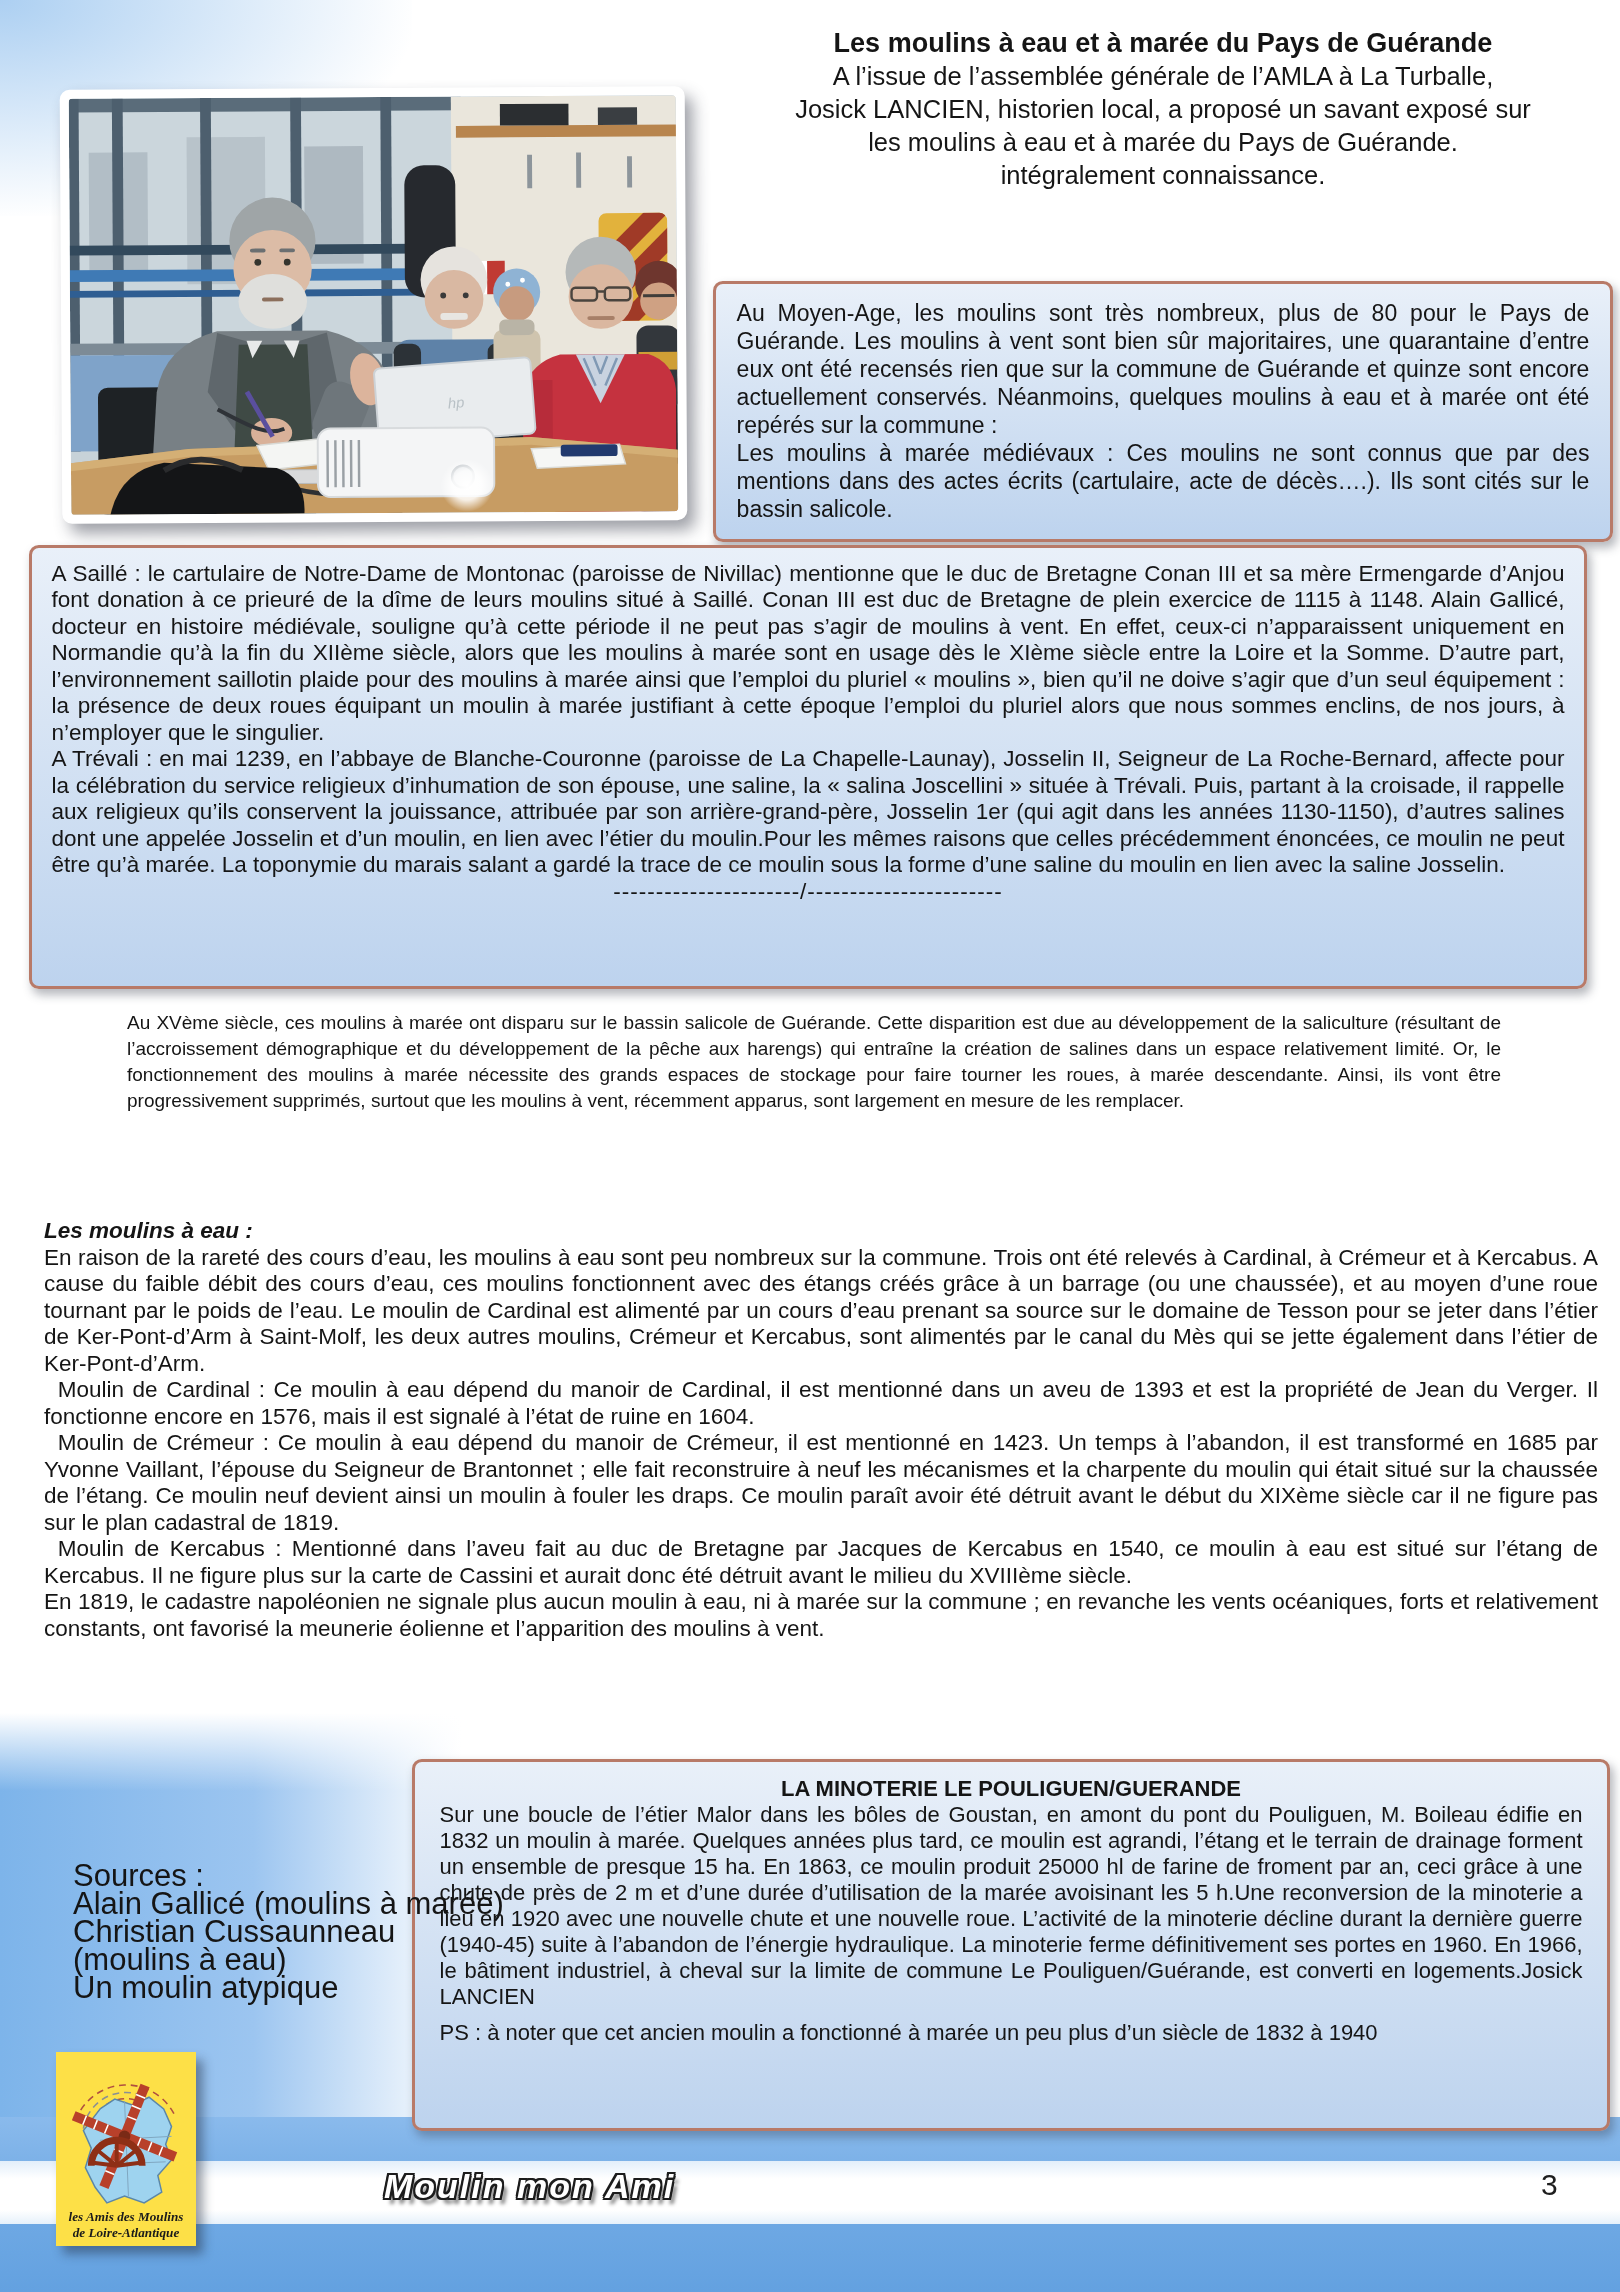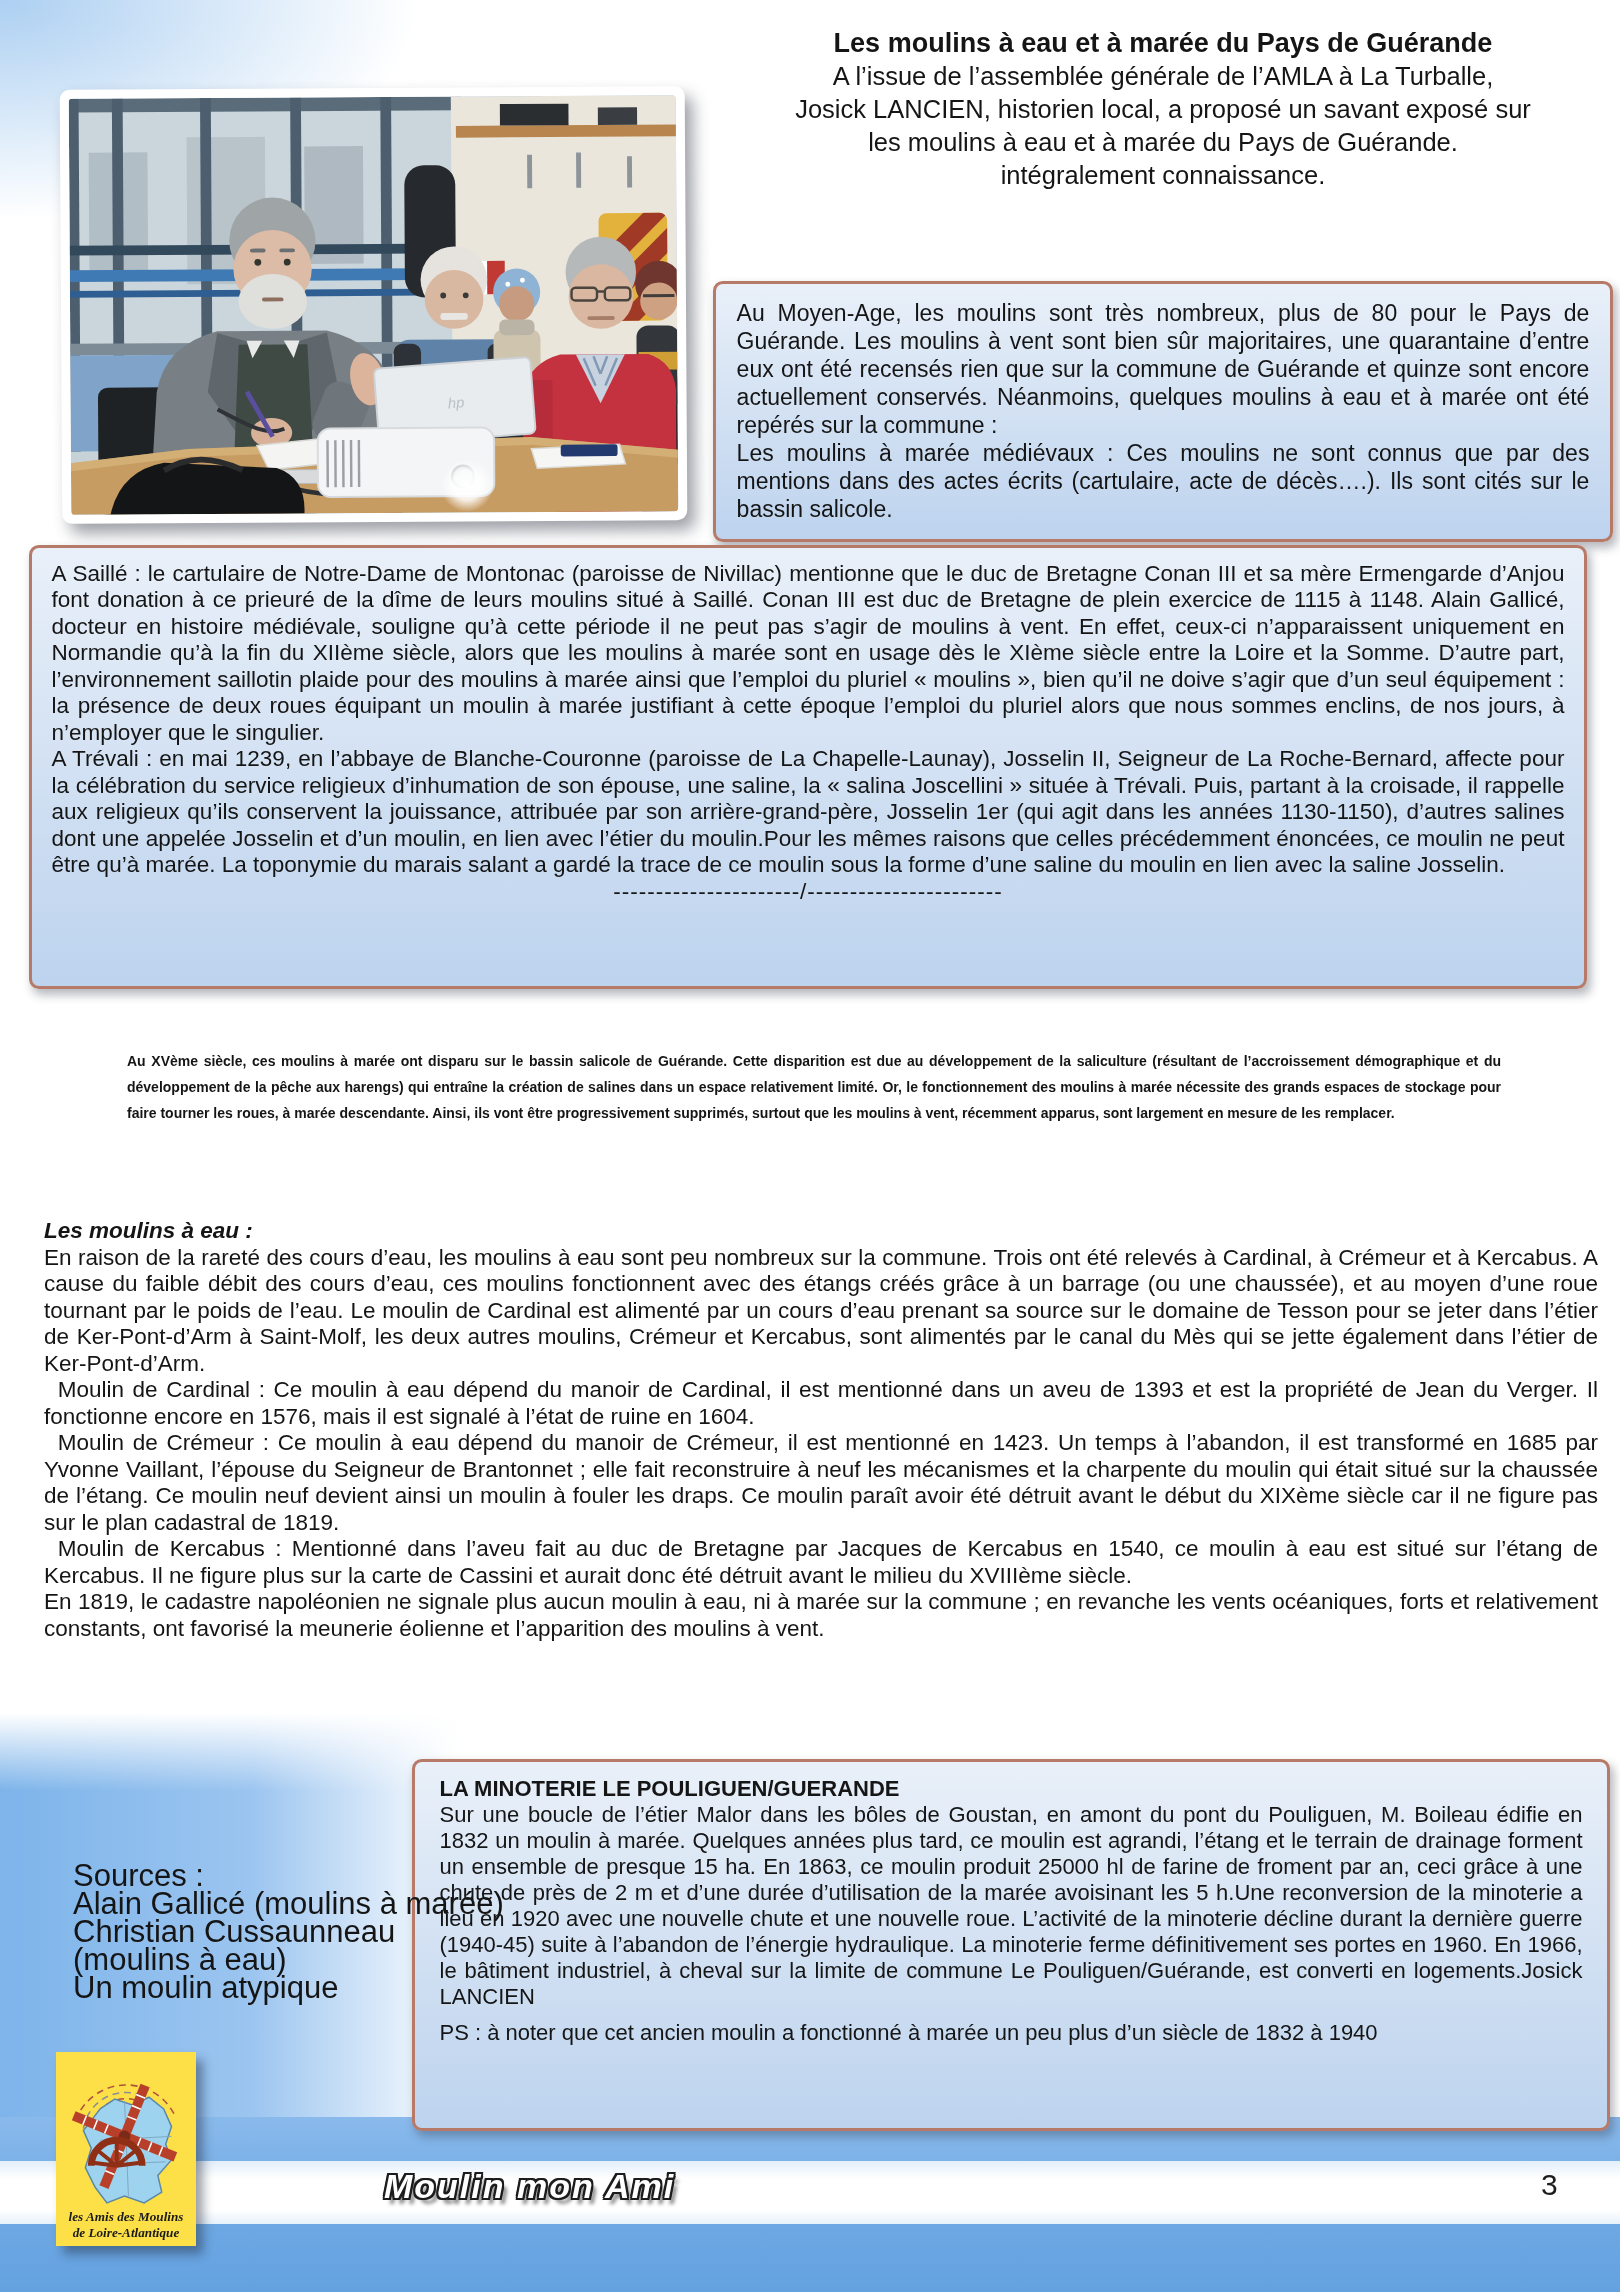--- a/index.html
+++ b/index.html
@@ -35,27 +35,27 @@
   
   .tbox{position:absolute;box-sizing:border-box;border:3.9px solid #b87a68;border-radius:9.8px;
     background:linear-gradient(to bottom,#e9f0f9 0%,#d7e4f4 40%,#bdd3ee 100%);
     box-shadow:3.9px 5.9px 9.8px rgba(50,55,70,.35);overflow:hidden;z-index:3;}
   .box-medieval{left:713px;top:281px;width:900px;height:261px;padding:14.7px 20.6px 0 20.6px;
     font-size:23px;line-height:28px;text-align:justify;}
   .box-saille{left:29px;top:545px;width:1558px;height:444px;padding:12.7px 19.6px 0 19.6px;
     font-size:22.5px;line-height:26.5px;text-align:justify;}
   .box-minoterie{left:412px;top:1759px;width:1198px;height:372px;padding:13.7px 24.5px 0 24.5px;
     font-size:22px;line-height:26px;text-align:justify;}
-  .box-heading{font-weight:bold;text-align:left;}
+  .box-heading{font-weight:bold;text-align:center;}
   .sep-line{text-align:center;letter-spacing:1px;}
   .ps-line{margin-top:10px;text-align:left;}
 
   
-  .para-xveme{position:absolute;left:127px;top:1048px;width:1374px;z-index:3;
-    font-size:14px;line-height:26px;text-align:justify;font-weight:bold;}
+  .para-xveme{position:absolute;left:127px;top:1010px;width:1374px;z-index:3;
+    font-size:19px;line-height:26px;text-align:justify;}
   .section-eau{position:absolute;left:44px;top:1218px;width:1554px;z-index:3;
     font-size:22.5px;line-height:26.5px;text-align:justify;}
   .section-eau .sec-heading{font-weight:bold;text-align:left;font-style:italic;}
   .indent{text-indent:13.7px;}
 
   
   .sources{position:absolute;left:45px;top:1862px;z-index:3;font-size:31px;line-height:28px;margin-left:28px;}
 
   
   .logo-card{position:absolute;left:56px;top:2052px;width:140px;height:194px;background:#fde047;

